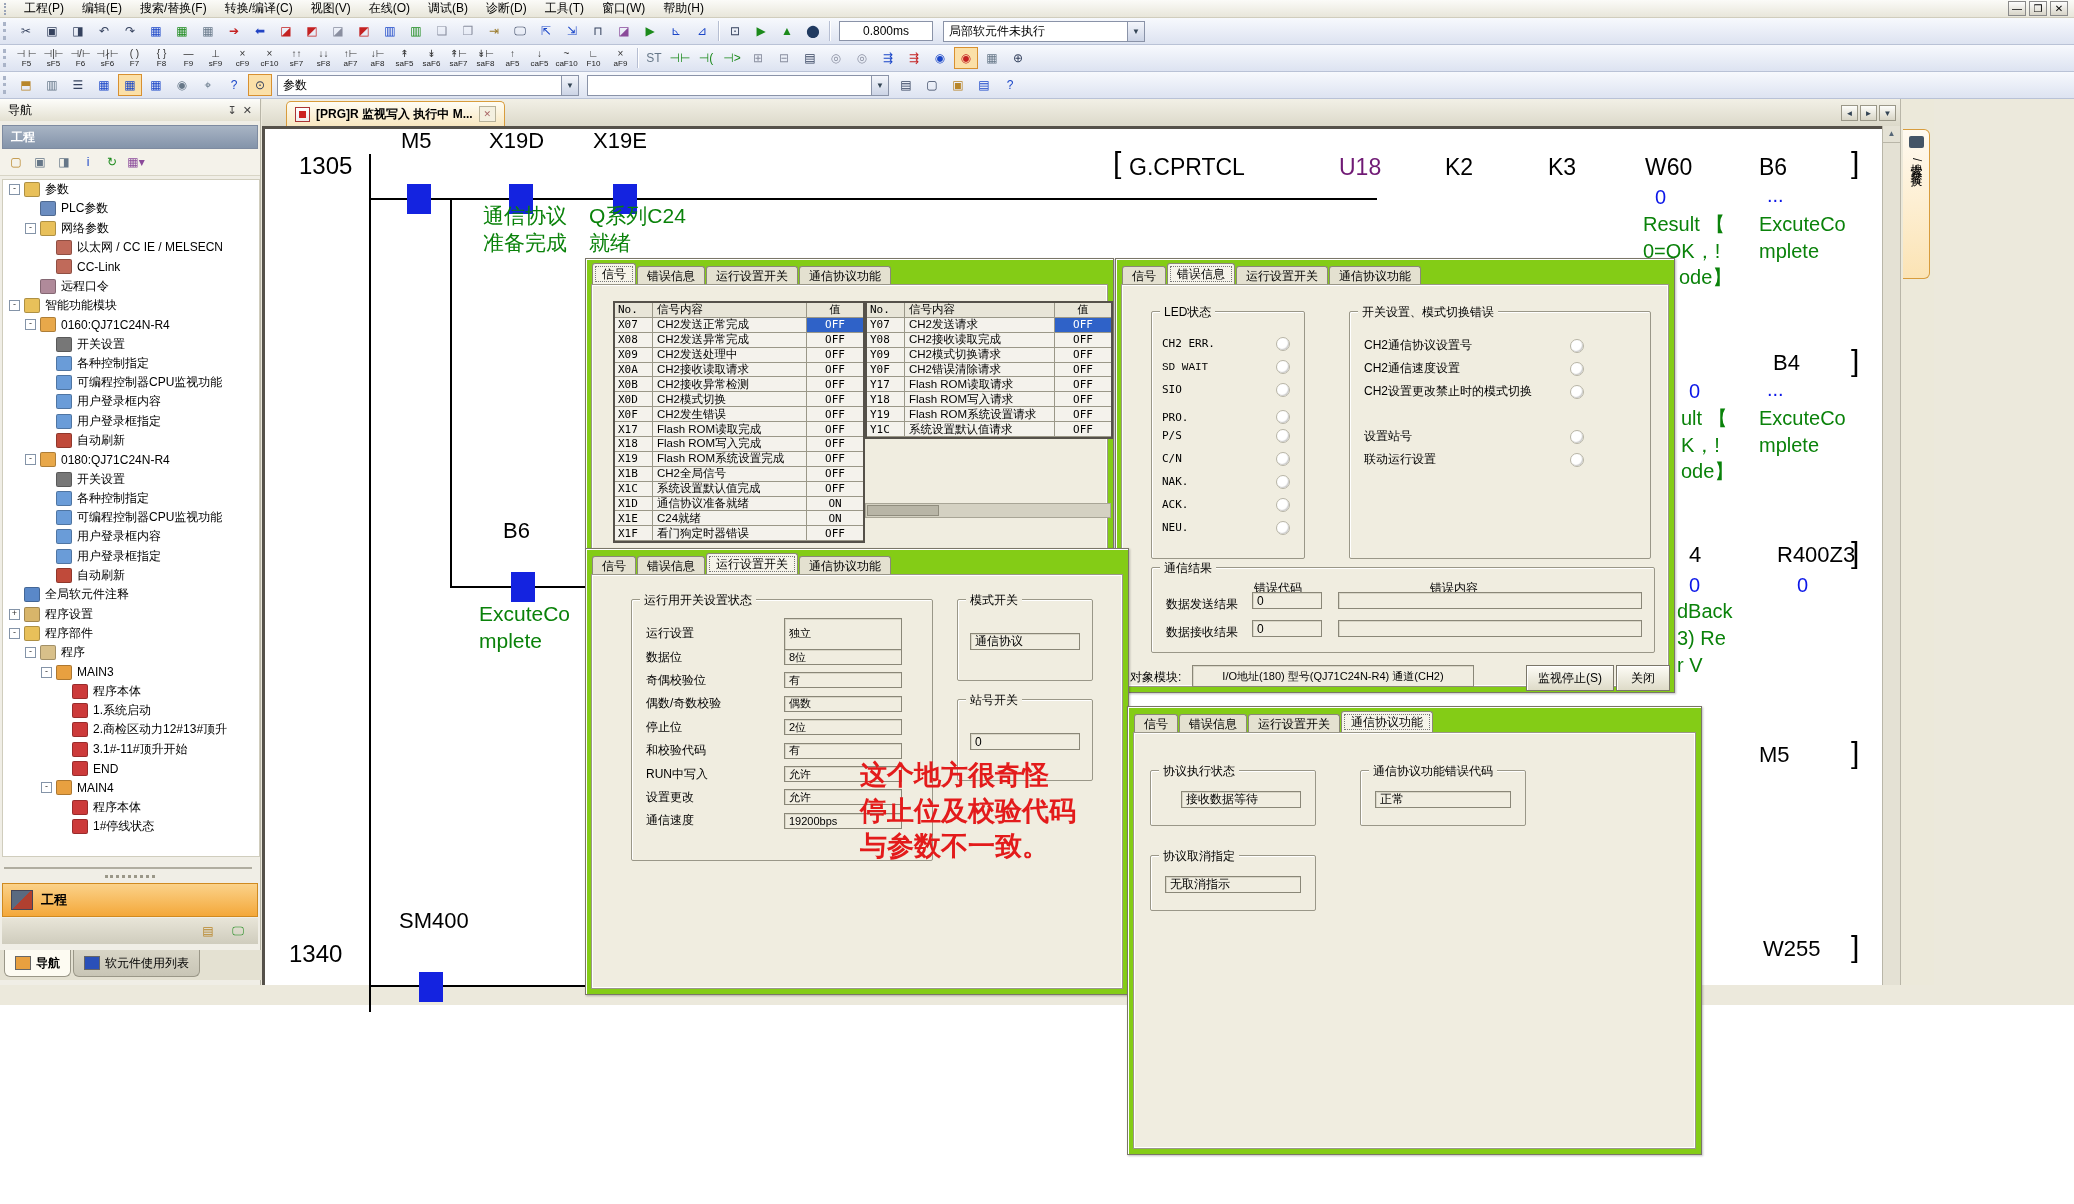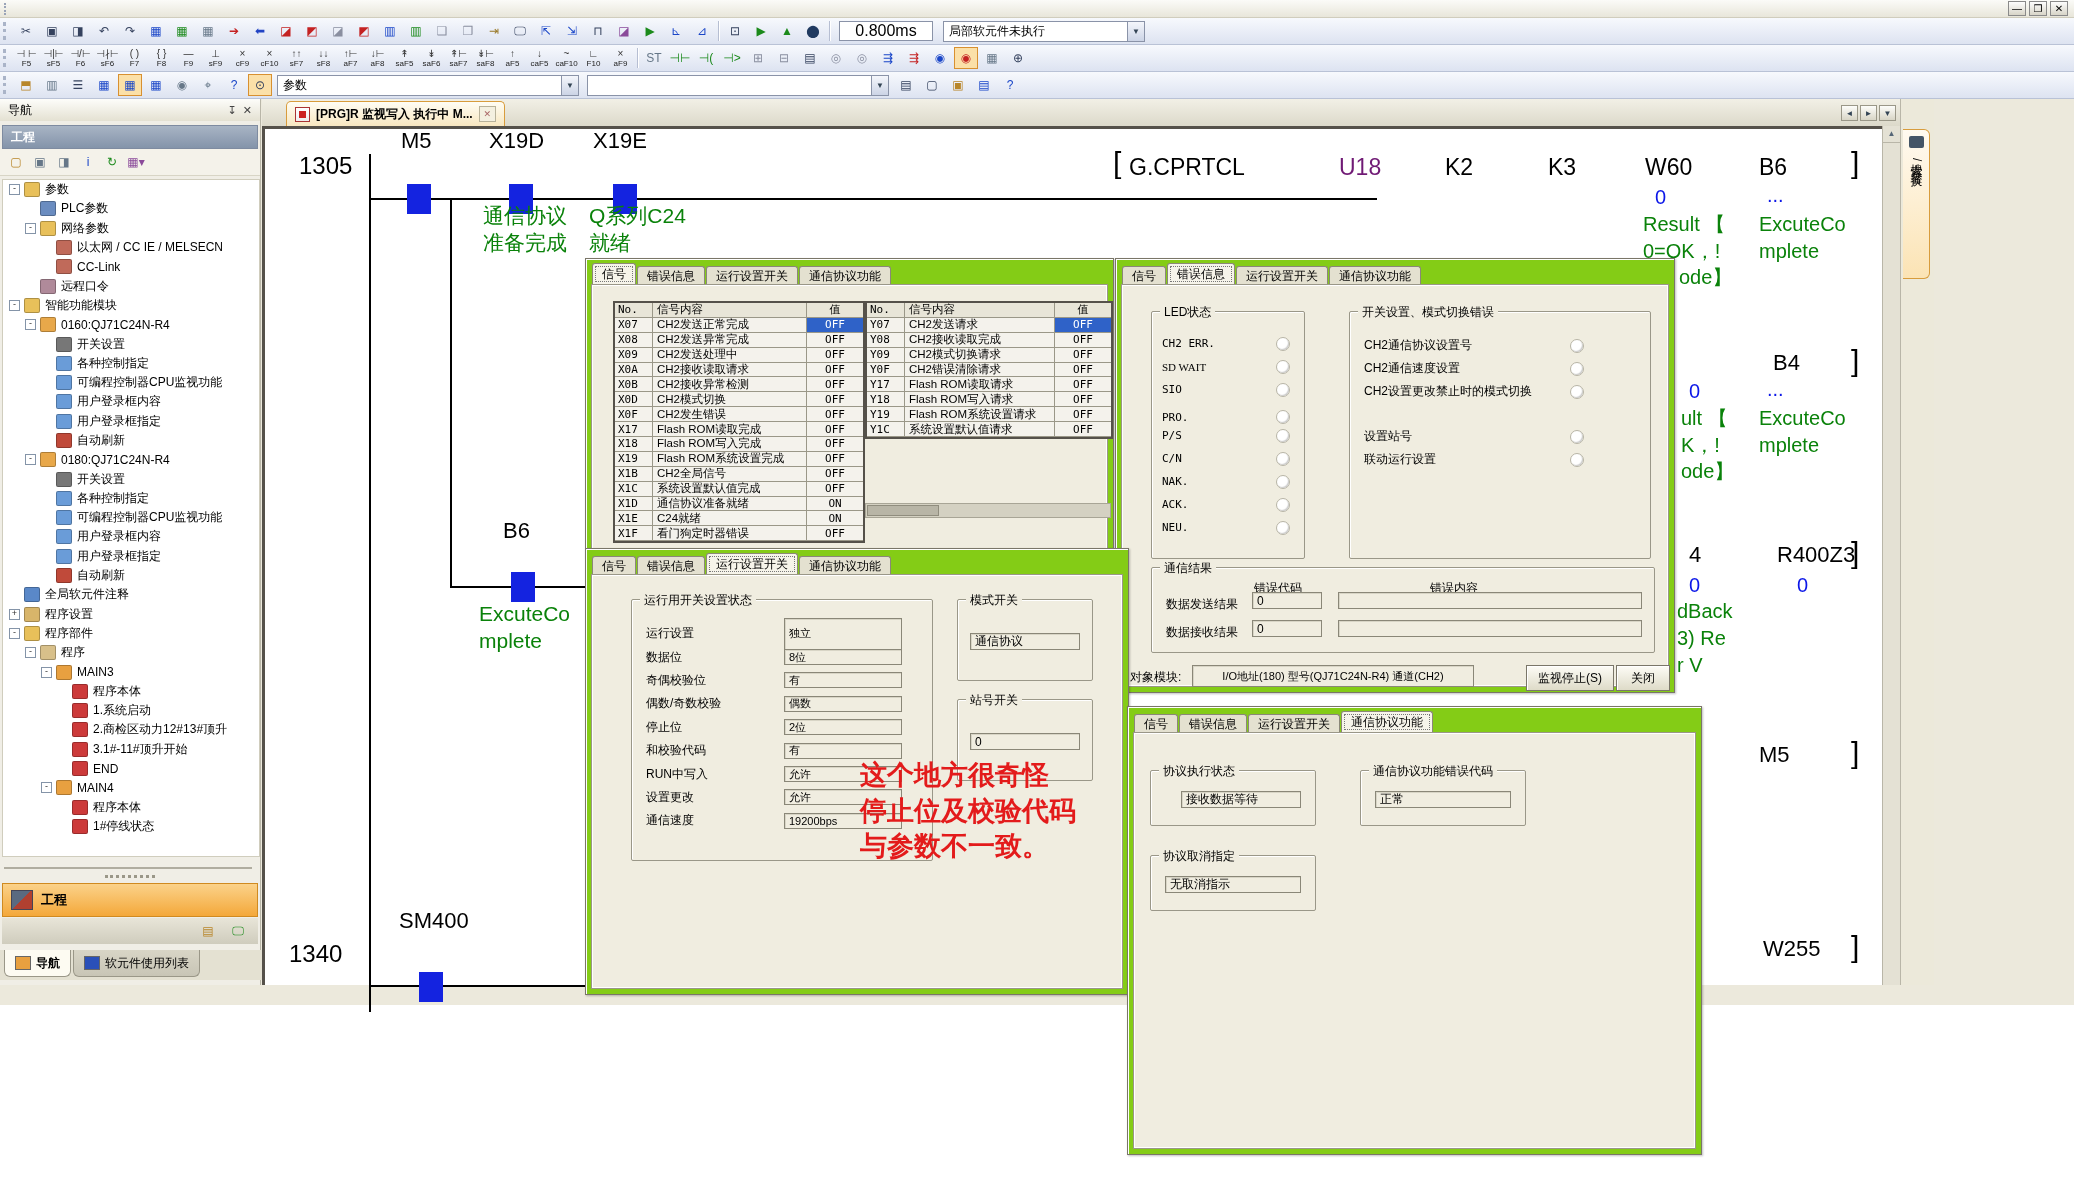--- a/index.html
+++ b/index.html
@@ -21,21 +21,21 @@
   #tb3{top:72px;height:26px;}
   .tbgrip{width:4px;height:18px;margin:0 3px;border-left:3px dotted #aab4c8;}
   .icon{width:22px;height:20px;margin:0 1px;display:flex;align-items:center;justify-content:center;
         font-size:12px;color:#35425e;border:1px solid transparent;background:transparent;line-height:1;}
   .icon.hl{background:#fbdga0;background:#fbe0a8;border:1px solid #d89030;}
   .sep{width:1px;height:20px;background:#b6bed2;margin:0 3px;box-shadow:1px 0 0 #fff;}
   .fbtn{width:27px;height:23px;margin:0;display:flex;flex-direction:column;align-items:center;justify-content:center;
         font-size:9px;line-height:1;color:#222;}
   .fbtn .g{font-size:10px;color:#333;height:11px;}
   .fbtn .l{font-size:8px;}
-  .readout{width:92px;height:18px;background:#fff;border:1px solid #8a93a8;font-size:16px;
+  .readout{width:92px;height:18px;background:#fff;border:1px solid #8a93a8;font-size:12px;
            display:flex;align-items:center;justify-content:center;margin:0 6px;}
   .combo{height:19px;background:#fff;border:1px solid #8a93a8;font-size:12px;display:flex;align-items:center;position:relative;margin:0 4px;}
   .combo .val{padding:0 5px;flex:1;white-space:nowrap;overflow:hidden;}
   .combo .arr{width:16px;height:100%;background:linear-gradient(#f4f6fb,#ccd4e6);border-left:1px solid #8a93a8;
               display:flex;align-items:center;justify-content:center;font-size:8px;color:#345;}
   
   #sidebar{position:absolute;left:0;top:99px;width:260px;height:886px;background:#f0eee6;border-right:1px solid #b9b6a8;}
   #nav-title{height:22px;display:flex;align-items:center;font-size:12px;padding:0 8px;background:linear-gradient(#fdfdfa,#e4e1d2);}
   #nav-title .btns{margin-left:auto;display:flex;gap:6px;font-size:11px;color:#444;}
   #proj-caption{height:22px;margin:4px 2px 0 2px;background:linear-gradient(#a8b4c4,#8494aa);color:#fff;
@@ -123,20 +123,34 @@
   #sbgrip{width:18px;height:18px;margin-left:6px;background:
     linear-gradient(135deg,transparent 60%,#aaa 60%,#aaa 65%,transparent 65%,transparent 75%,#aaa 75%,#aaa 80%,transparent 80%,transparent 90%,#aaa 90%);}
 </style>
 </head>
 <body>
 
 <div id="app">
 
   <div id="menubar">
     <span class="grip"></span>
+    <div style="display:flex">
+
+    <span class="menu-item">工程(P)</span>
+        <span class="menu-item">编辑(E)</span>
+        <span class="menu-item">搜索/替换(F)</span>
+        <span class="menu-item">转换/编译(C)</span>
+        <span class="menu-item">视图(V)</span>
+        <span class="menu-item">在线(O)</span>
+        <span class="menu-item">调试(B)</span>
+        <span class="menu-item">诊断(D)</span>
+        <span class="menu-item">工具(T)</span>
+        <span class="menu-item">窗口(W)</span>
+        <span class="menu-item">帮助(H)</span>
+      </div>
     <div id="winbtns">
 
     <span class="winbtn">—</span>
         <span class="winbtn">❒</span>
         <span class="winbtn">✕</span>
       </div>
   </div>
 
   <div id="tb1" class="toolbar">
     <span class="tbgrip"></span>
@@ -811,21 +825,21 @@
     </div>
   <div class="dpage"></div>
   <div class="grp" style="left:35px;top:52px;width:152px;height:246px">
     <span class="glabel">LED状态</span>
     <div style="position:absolute;left:10px;top:20px;right:8px">
 
     <div style="position:relative;height:23px;font-size:11px;font-family:'DejaVu Sans Mono',monospace;display:flex;align-items:center">
           <span>CH2 ERR.</span>
           <span class="led" style="right:6px"></span>
         </div>
-        <div style="position:relative;height:23px;font-size:11px;font-family:Liberation Serif, serif;display:flex;align-items:center">
+        <div style="position:relative;height:23px;font-size:11px;font-family:Liberation Mono, monospace;display:flex;align-items:center">
           <span>SD WAIT</span>
           <span class="led" style="right:6px"></span>
         </div>
         <div style="position:relative;height:23px;font-size:11px;font-family:'DejaVu Sans Mono',monospace;display:flex;align-items:center">
           <span>SIO</span>
           <span class="led" style="right:6px"></span>
         </div>
         <div style="position:relative;height:23px;font-size:11px;font-family:'DejaVu Sans Mono',monospace;display:flex;align-items:flex-end">
           <span>PRO.</span>
           <span class="led" style="right:6px"></span>

